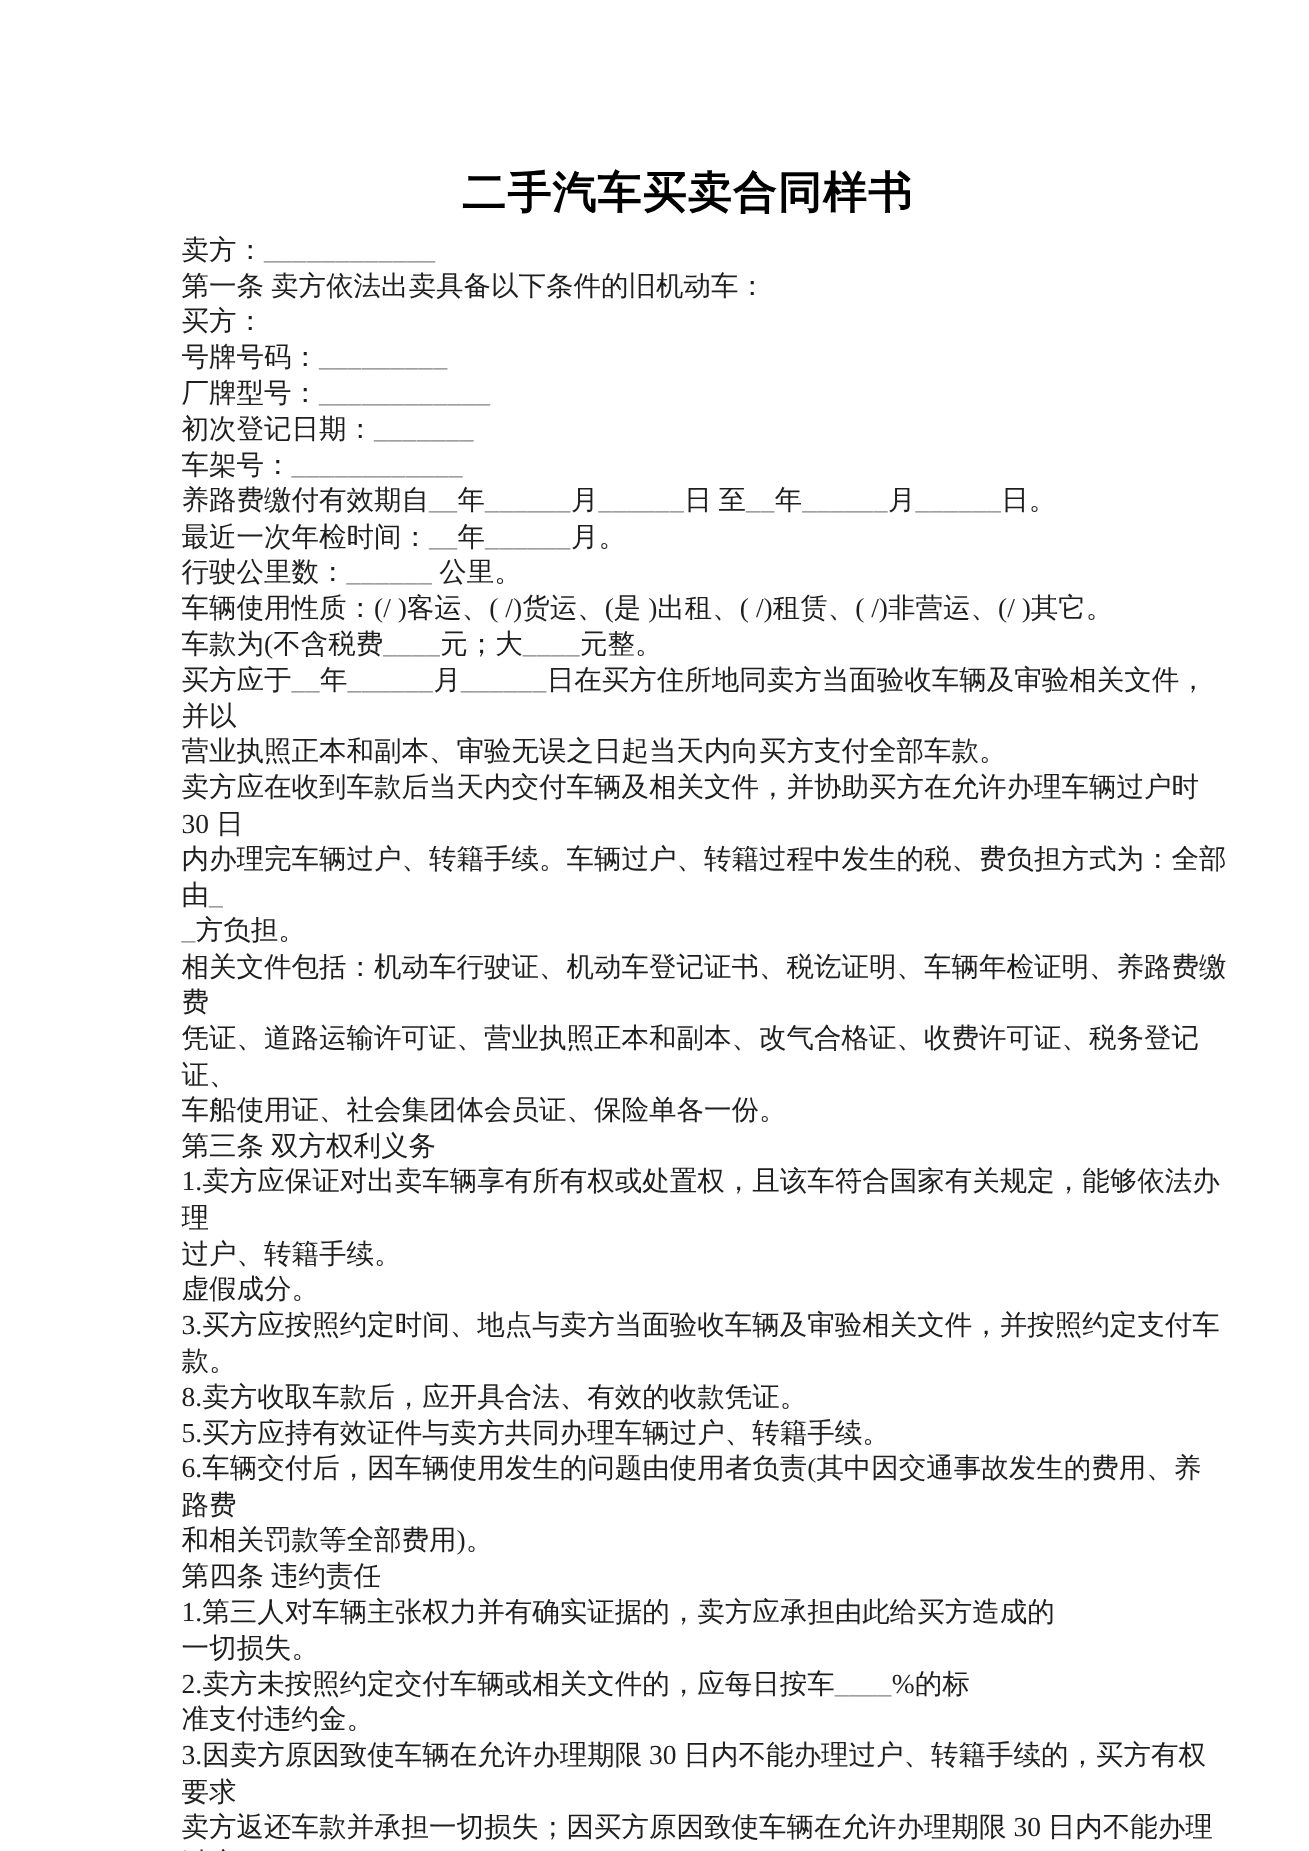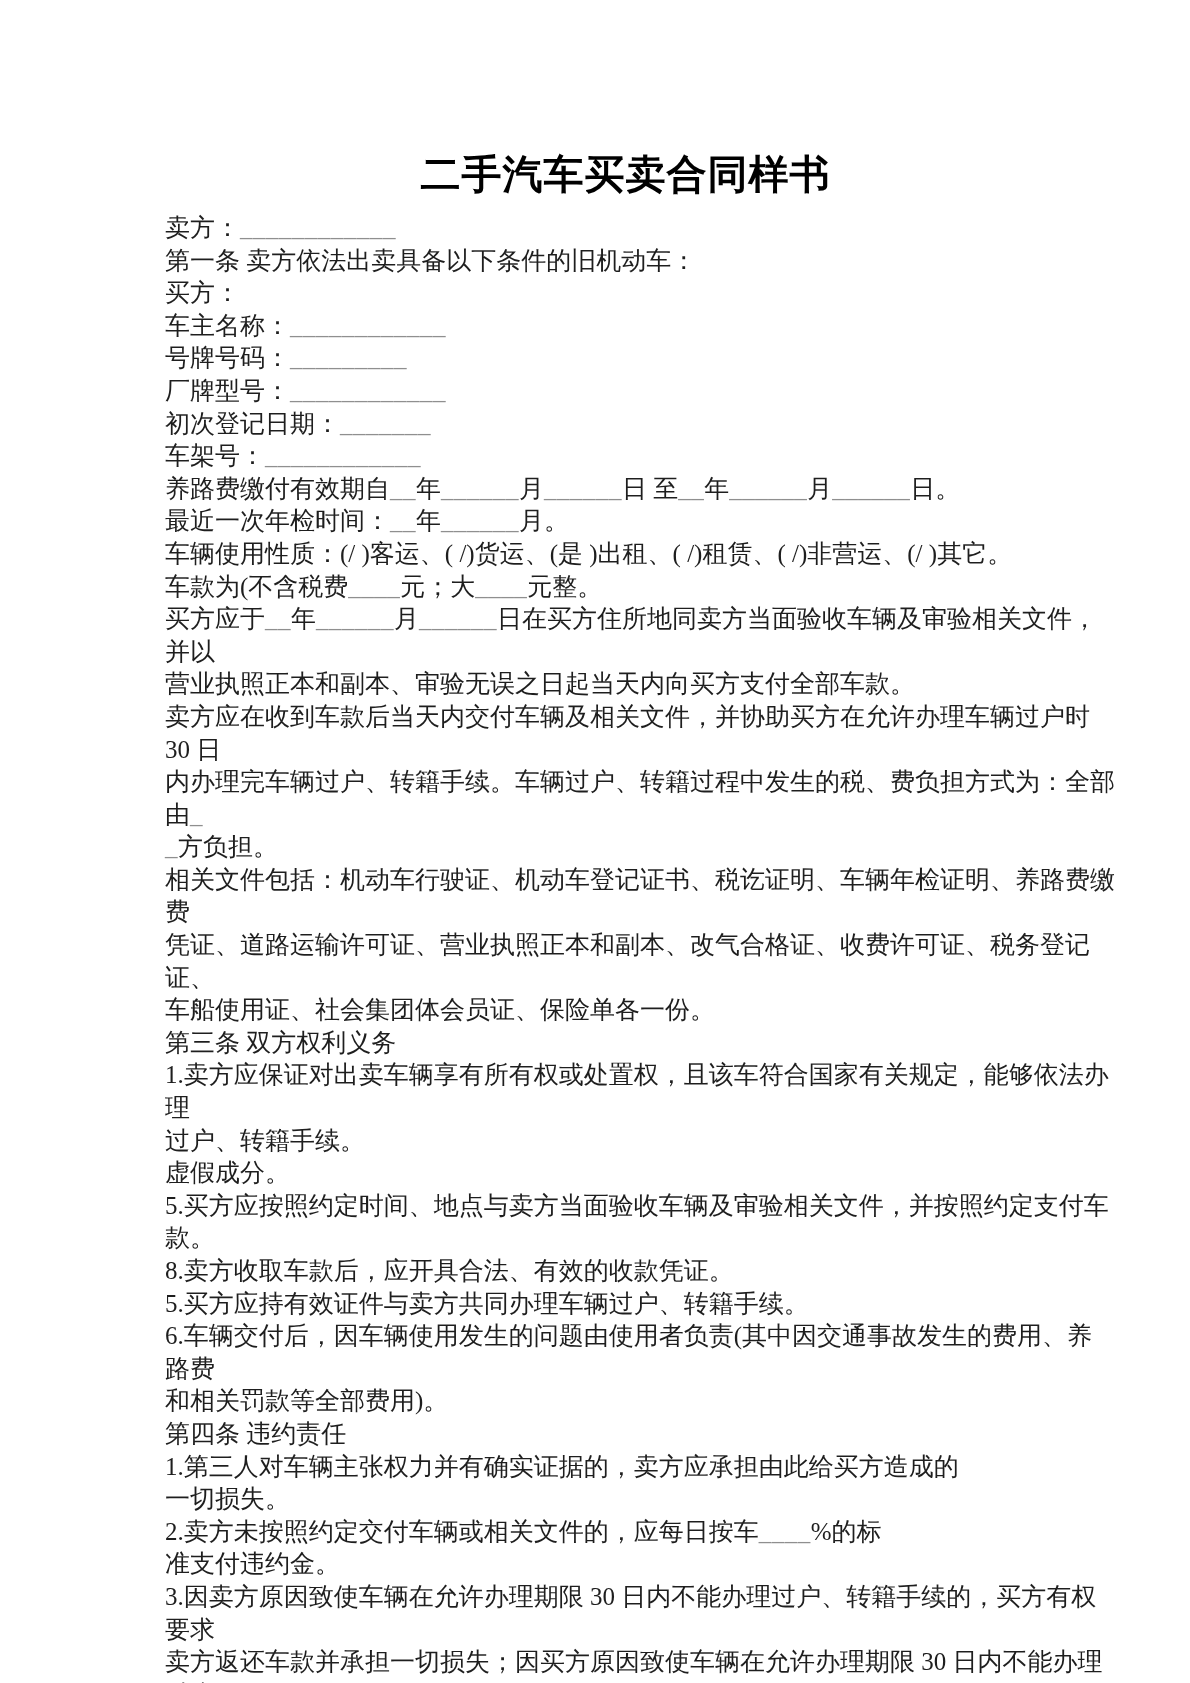--- a/index.html
+++ b/index.html
@@ -49,42 +49,42 @@
 </style>
 </head>
 <body>
 
 <div class="page">
   <h1 class="doc-title">二手汽车买卖合同样书</h1>
   <div class="doc-body">
       <div class="doc-line">卖方：<span class="blank">____________</span></div>
       <div class="doc-line">第一条 卖方依法出卖具备以下条件的旧机动车：</div>
       <div class="doc-line">买方：</div>
-      <div class="doc-line">车主名称：<span class="blank">____________</span></div>
       <div class="doc-line">号牌号码：<span class="blank">_________</span></div>
       <div class="doc-line">厂牌型号：<span class="blank">____________</span></div>
       <div class="doc-line">初次登记日期：<span class="blank">_______</span></div>
       <div class="doc-line">车架号：<span class="blank">____________</span></div>
       <div class="doc-line">养路费缴付有效期自<span class="blank">__</span>年<span class="blank">______</span>月<span class="blank">______</span>日 至<span class="blank">__</span>年<span class="blank">______</span>月<span class="blank">______</span>日。</div>
       <div class="doc-line">最近一次年检时间：<span class="blank">__</span>年<span class="blank">______</span>月。</div>
+      <div class="doc-line">行驶公里数：<span class="blank">______</span> 公里。</div>
       <div class="doc-line">车辆使用性质：(/ )客运、( /)货运、(是 )出租、( /)租赁、( /)非营运、(/ )其它。</div>
       <div class="doc-line">车款为(不含税费<span class="blank">____</span>元；大<span class="blank">____</span>元整。</div>
       <div class="doc-line">买方应于<span class="blank">__</span>年<span class="blank">______</span>月<span class="blank">______</span>日在买方住所地同卖方当面验收车辆及审验相关文件，并以</div>
       <div class="doc-line">营业执照正本和副本、审验无误之日起当天内向买方支付全部车款。</div>
       <div class="doc-line">卖方应在收到车款后当天内交付车辆及相关文件，并协助买方在允许办理车辆过户时 30 日</div>
       <div class="doc-line">内办理完车辆过户、转籍手续。车辆过户、转籍过程中发生的税、费负担方式为：全部由<span class="blank">_</span></div>
       <div class="doc-line"><span class="blank">_</span>方负担。</div>
       <div class="doc-line">相关文件包括：机动车行驶证、机动车登记证书、税讫证明、车辆年检证明、养路费缴费</div>
       <div class="doc-line">凭证、道路运输许可证、营业执照正本和副本、改气合格证、收费许可证、税务登记证、</div>
       <div class="doc-line">车船使用证、社会集团体会员证、保险单各一份。</div>
       <div class="doc-line">第三条 双方权利义务</div>
       <div class="doc-line">1.卖方应保证对出卖车辆享有所有权或处置权，且该车符合国家有关规定，能够依法办理</div>
       <div class="doc-line">过户、转籍手续。</div>
       <div class="doc-line">虚假成分。</div>
-      <div class="doc-line">5.买方应按照约定时间、地点与卖方当面验收车辆及审验相关文件，并按照约定支付车款。</div>
+      <div class="doc-line">3.买方应按照约定时间、地点与卖方当面验收车辆及审验相关文件，并按照约定支付车款。</div>
       <div class="doc-line">8.卖方收取车款后，应开具合法、有效的收款凭证。</div>
       <div class="doc-line">5.买方应持有效证件与卖方共同办理车辆过户、转籍手续。</div>
       <div class="doc-line">6.车辆交付后，因车辆使用发生的问题由使用者负责(其中因交通事故发生的费用、养路费</div>
       <div class="doc-line">和相关罚款等全部费用)。</div>
       <div class="doc-line">第四条 违约责任</div>
       <div class="doc-line">1.第三人对车辆主张权力并有确实证据的，卖方应承担由此给买方造成的</div>
       <div class="doc-line">一切损失。</div>
       <div class="doc-line">2.卖方未按照约定交付车辆或相关文件的，应每日按车<span class="blank">____</span>%的标</div>
       <div class="doc-line">准支付违约金。</div>
       <div class="doc-line">3.因卖方原因致使车辆在允许办理期限 30 日内不能办理过户、转籍手续的，买方有权要求</div>

